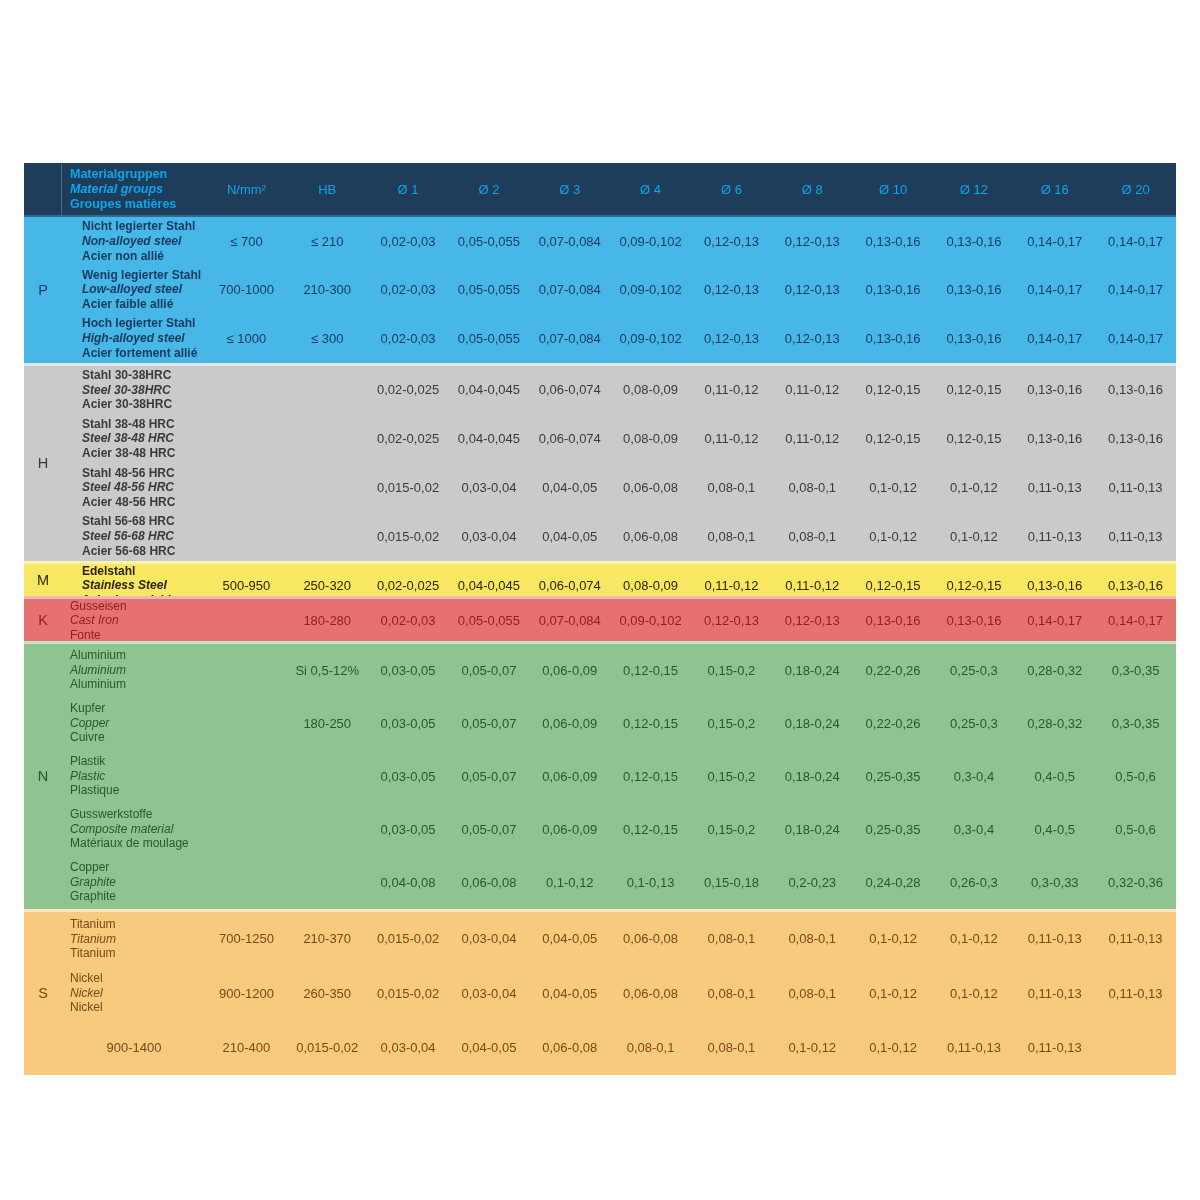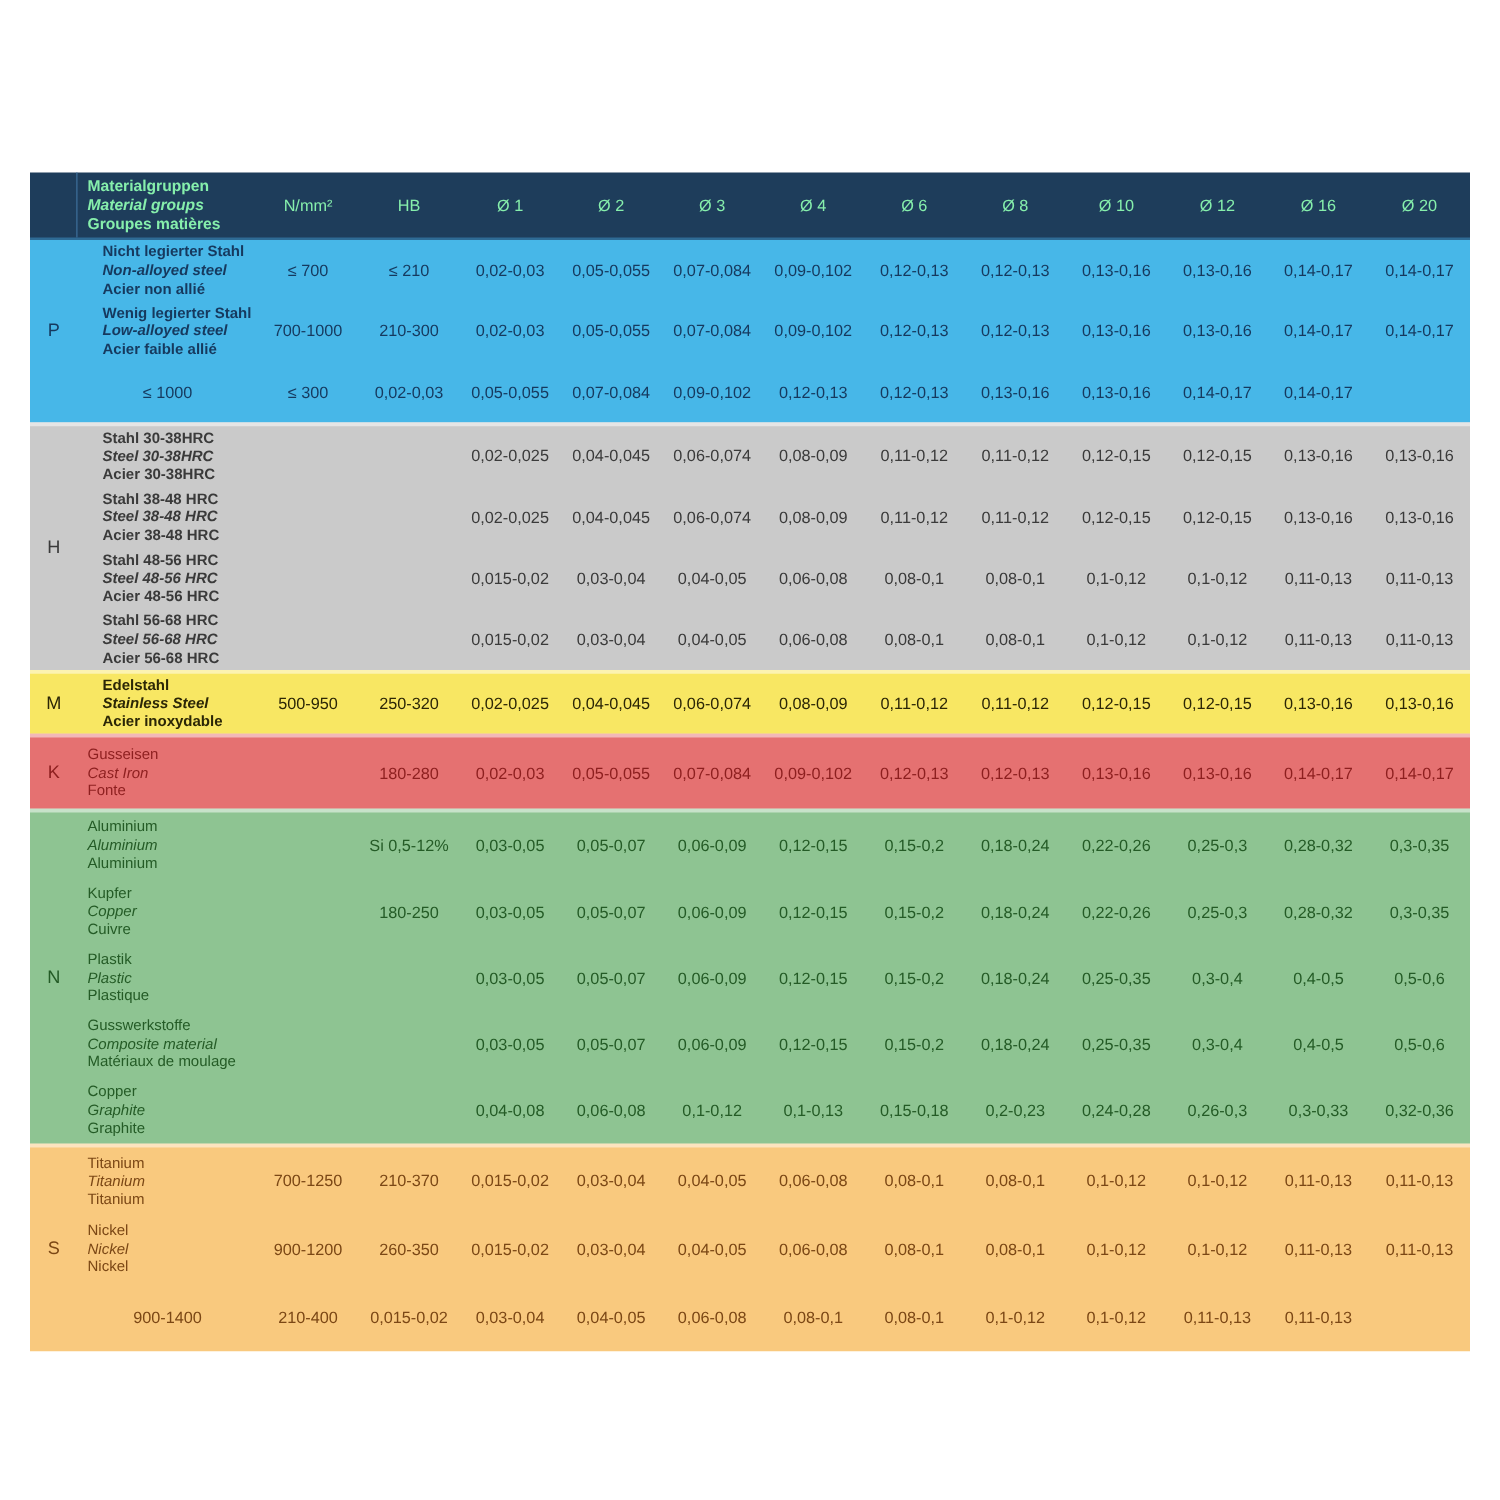--- a/index.html
+++ b/index.html
@@ -11,22 +11,23 @@
   .mtable{
     position:absolute;left:24px;top:138px;width:1152px;
   }
   .row{
     display:grid;
     grid-template-columns:38px 144px repeat(12,1fr);
     align-items:center;
   }
   
   .thead{
-    height:52px;color:#86efac;
+    height:52px;color:#0ea5e9;
     border-bottom:2px solid #2e6b95;
+    margin-top:25px;
   }
   .thead .spacer{
     height:100%;
     border-right:1px solid #3c6e99;
   }
   .thead .material-cell{padding-left:8px;}
   .thead .hl{font-size:12.5px;line-height:15px;font-weight:700;}
   .thead .hl.it{font-style:italic;}
   .head-val{font-size:13px;font-weight:400;text-align:center;}
   
@@ -38,22 +39,22 @@
     font-size:14.5px;font-weight:400;
   }
   .material-cell{padding-left:8px;}
   .lbl{font-size:12px;line-height:14.6px;}
   .lbl.l1{font-style:italic;}
   .bold-labels .lbl{font-weight:700;margin-left:12px;}
   .val-cell{font-size:13px;text-align:center;white-space:nowrap;}
   
   .sec-P .row{height:48.5px;}
   .sec-H .row{height:48.8px;}
-  .sec-M .row{height:48px;}
-  .sec-K .row{height:57px;}
+  .sec-M .row{height:32px;}
+  .sec-K .row{height:42px;}
   .sec-N .row{height:53px;}
   .sec-S .row{height:54.3px;}
 </style>
 </head>
 <body>
 
 <div class="mtable">
   <div class="row thead" id="header-row" style="background: rgb(30, 61, 91); border-bottom-color: rgb(46, 107, 149);">
     <div class="spacer"></div>
     <div class="material-cell">
@@ -112,20 +113,25 @@
           <div class="val-cell">0,09-0,102</div>
           <div class="val-cell">0,12-0,13</div>
           <div class="val-cell">0,12-0,13</div>
           <div class="val-cell">0,13-0,16</div>
           <div class="val-cell">0,13-0,16</div>
           <div class="val-cell">0,14-0,17</div>
           <div class="val-cell">0,14-0,17</div>
         </div>
         <div class="row bold-labels">
           <div class="cell"></div>
+          <div class="material-cell">
+            <div class="lbl l0">Hoch legierter Stahl</div>
+            <div class="lbl l1">High-alloyed steel</div>
+            <div class="lbl l2">Acier fortement allié</div>
+          </div>
           <div class="val-cell">≤ 1000</div>
           <div class="val-cell">≤ 300</div>
           <div class="val-cell">0,02-0,03</div>
           <div class="val-cell">0,05-0,055</div>
           <div class="val-cell">0,07-0,084</div>
           <div class="val-cell">0,09-0,102</div>
           <div class="val-cell">0,12-0,13</div>
           <div class="val-cell">0,12-0,13</div>
           <div class="val-cell">0,13-0,16</div>
           <div class="val-cell">0,13-0,16</div>

